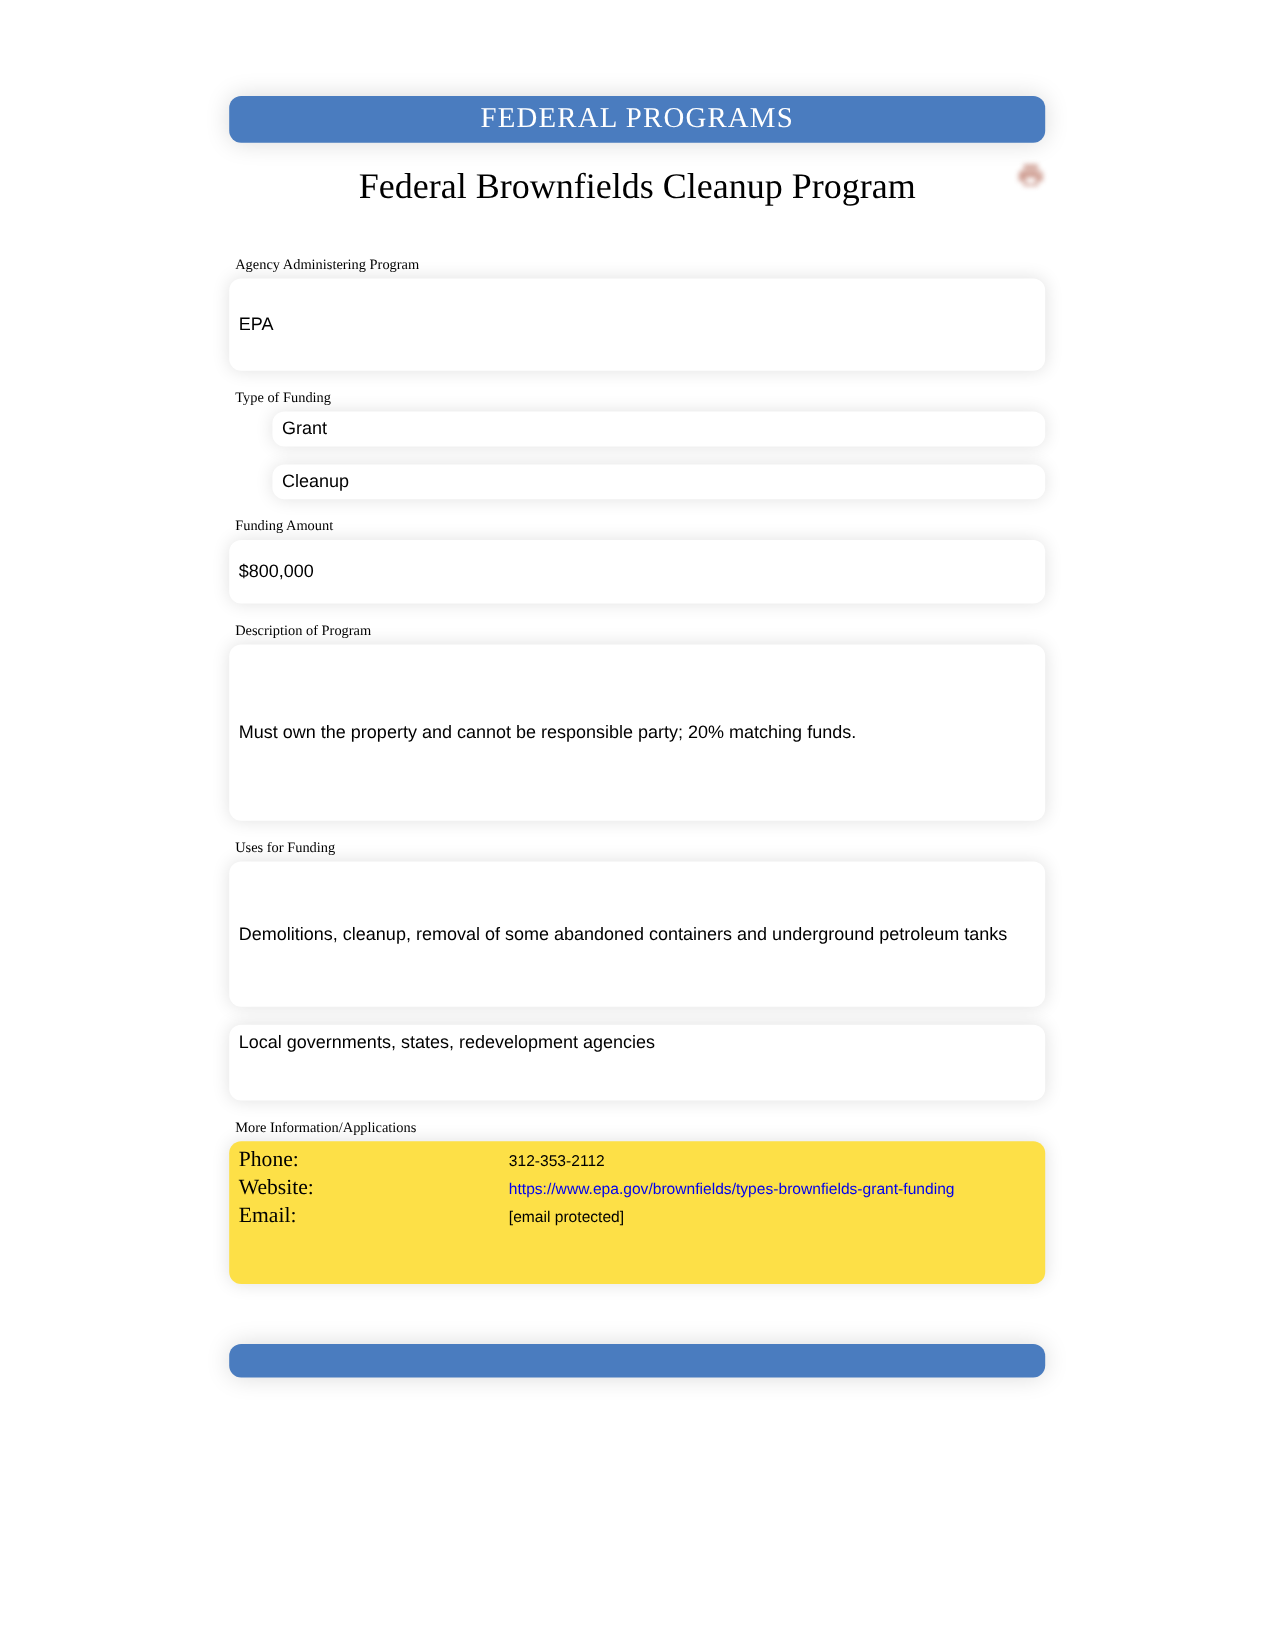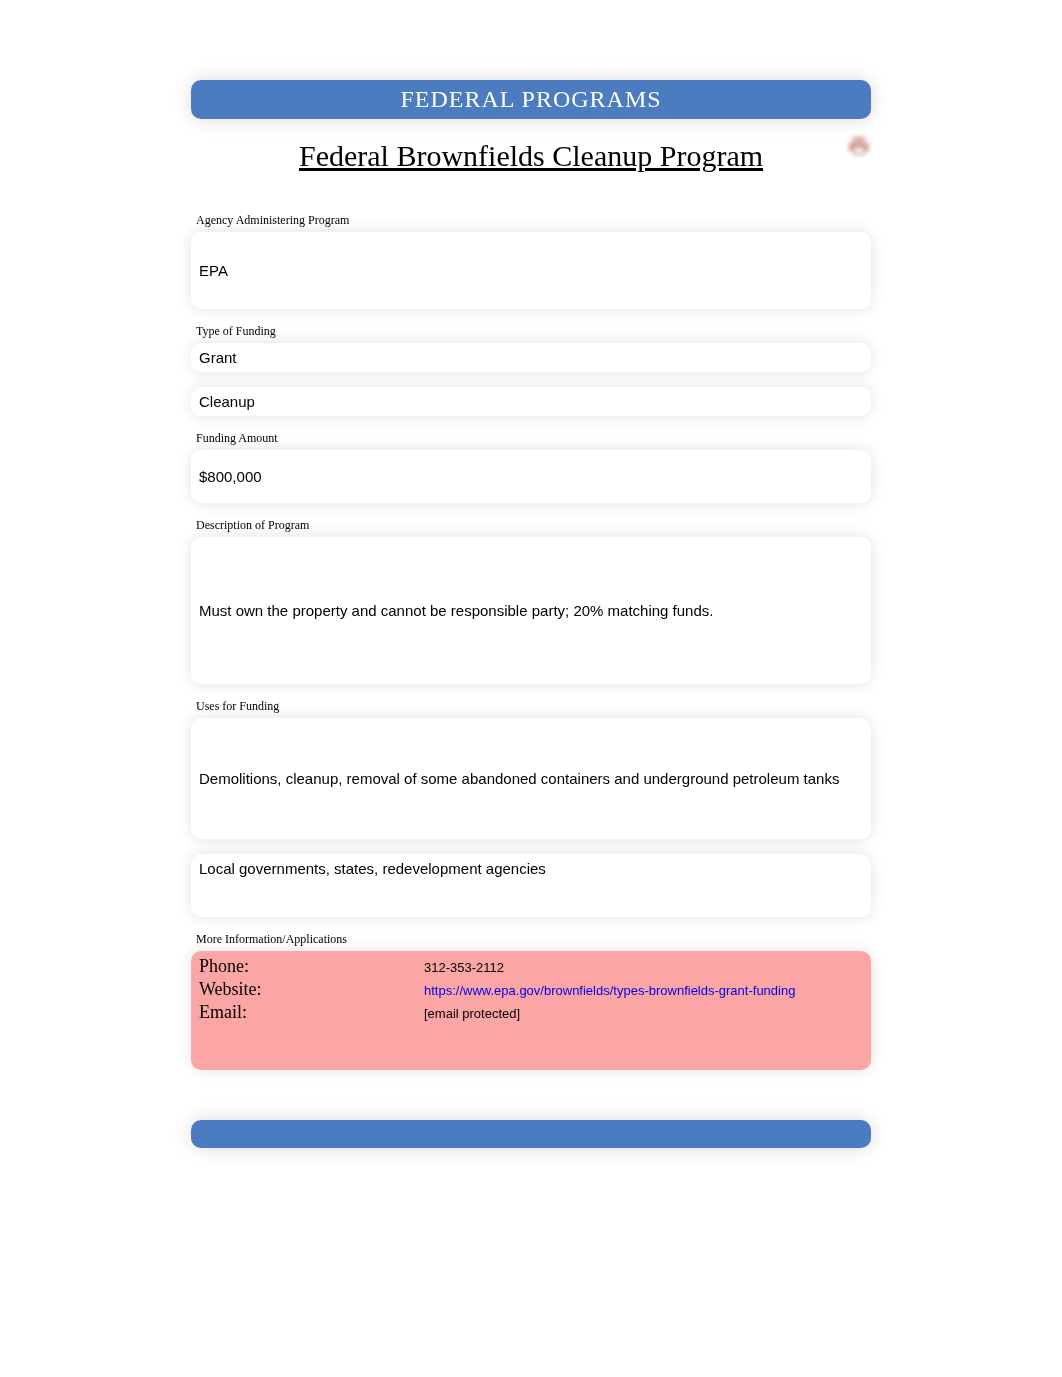--- a/index.html
+++ b/index.html
@@ -41,21 +41,20 @@
       position: relative;
       margin-top: 20px;
       margin-bottom: 40px;
     }
     
     .title {
       font-size: 30px;
       font-weight: normal;
       color: #000;
       text-align: right;
-      text-decoration: underline;
     }
     
     .print-icon {
       position: absolute;
       right: 0;
       top: -5px;
       width: 24px;
       height: 24px;
       color: #b0604d;
     }
@@ -93,28 +92,29 @@
     .field-box.extra-tall {
       padding: 65px 8px;
     }
     
     .field-box.medium-tall {
       padding: 52px 8px;
     }
     
     .field-box.short {
       padding: 6px 8px;
+      margin-left: 36px;
     }
     
     .field-box.who-box {
       padding: 6px 8px 40px 8px;
     }
     
     .contact-box {
-      background: #fca5a5;
+      background: #fde047;
       border-radius: 10px;
       box-shadow: 0 0 15px rgba(0,0,0,0.12);
       padding: 5px 8px 45px 8px;
     }
     
     .contact-row {
       display: flex;
       align-items: baseline;
       margin-bottom: 2px;
     }

